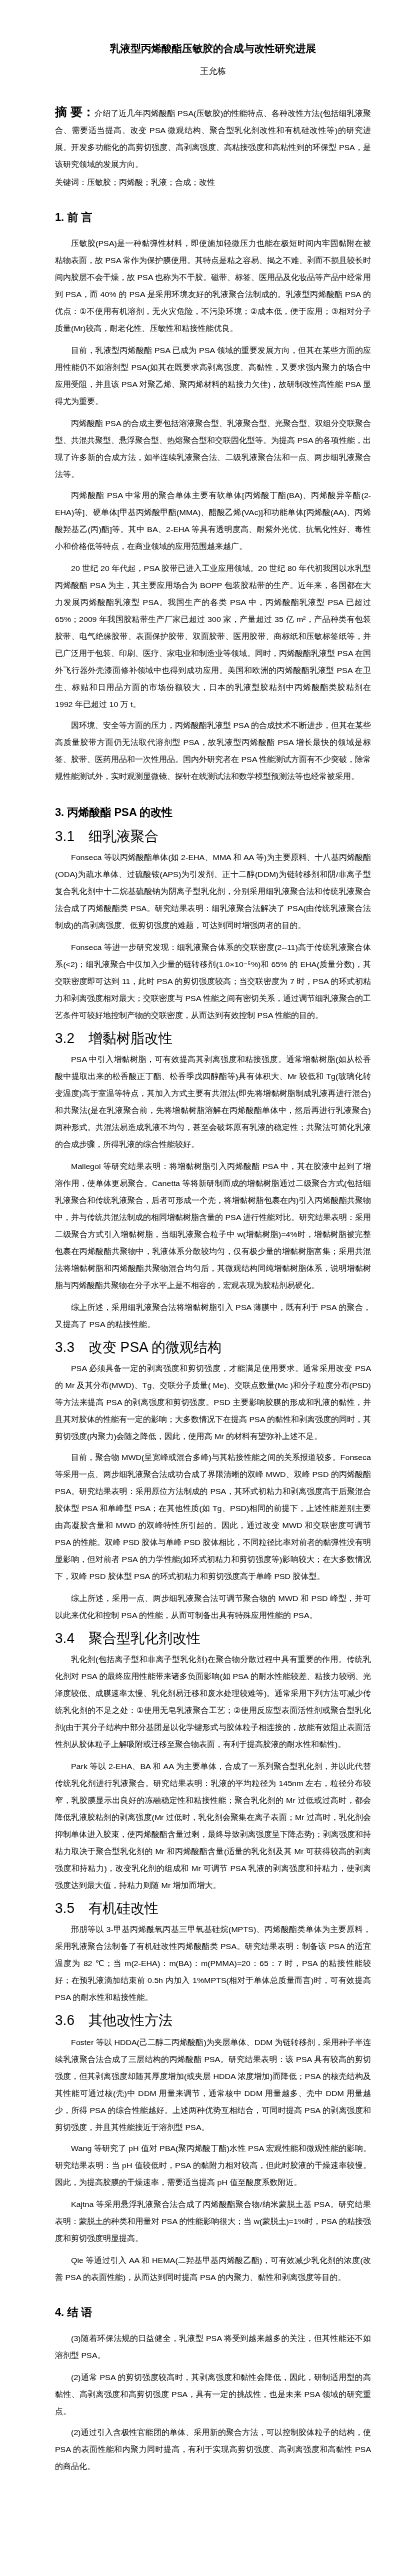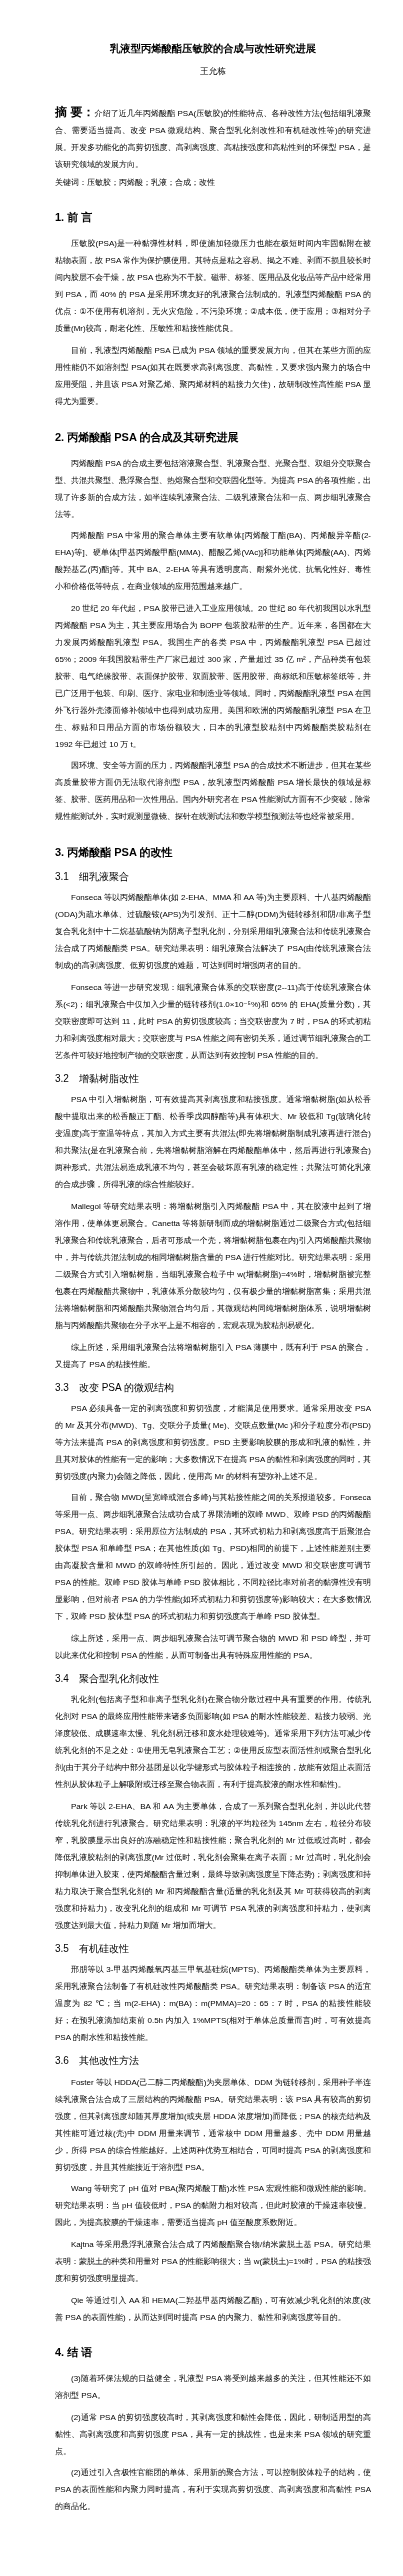--- a/index.html
+++ b/index.html
@@ -21,41 +21,40 @@
     font-size:8.6px;text-align:center;margin-top:9.1px;line-height:12.6px;
   }
   .abstract{margin:26px 0 0 0;text-align:justify;}
   .abstract-label{font-weight:bold;font-size:12px;}
   .keywords{margin:1.1px 0 0 0;text-align:justify;}
   .h1{
     font-size:11px;font-weight:bold;line-height:13.7px;
     margin:20.6px 0 10.3px 0;
   }
   .h2{
-    font-size:10px;font-weight:normal;line-height:13.7px;
+    font-size:14px;font-weight:normal;line-height:13.7px;
     margin:8px 0 5.7px 0;
   }
   .p{margin:0 0 4.6px 0;text-indent:2em;text-align:justify;}
 </style>
 </head>
 <body>
 
 <div class="page">
   <h1 class="doc-title">乳液型丙烯酸酯压敏胶的合成与改性研究进展</h1>
   <div class="doc-author">王允栋</div>
 
   <p class="abstract"><span class="abstract-label">摘 要：</span><span>介绍了近几年丙烯酸酯 PSA(压敏胶)的性能特点、各种改性方法(包括细乳液聚合、需要适当提高、改变 PSA 微观结构、聚合型乳化剂改性和有机硅改性等)的研究进展。开发多功能化的高剪切强度、高剥离强度、高粘接强度和高粘性到的环保型 PSA，是该研究领域的发展方向。</span></p>
 
   <p class="keywords"><span>关键词：</span><span>压敏胶；丙烯酸；乳液；合成；改性</span></p>
 
   <div id="content">
       <div class="h1">1. 前 言</div>
       <div class="p">压敏胶(PSA)是一种黏弹性材料，即使施加轻微压力也能在极短时间内牢固黏附在被粘物表面，故 PSA 常作为保护膜使用。其特点是粘之容易、揭之不难、剥而不损且较长时间内胶层不会干燥，故 PSA 也称为不干胶。磁带、标签、医用品及化妆品等产品中经常用到 PSA，而 40% 的 PSA 是采用环境友好的乳液聚合法制成的。乳液型丙烯酸酯 PSA 的优点：①不使用有机溶剂，无火灾危险，不污染环境；②成本低，便于应用；③相对分子质量(Mr)较高，耐老化性、压敏性和粘接性能优良。</div>
       <div class="p">目前，乳液型丙烯酸酯 PSA 已成为 PSA 领域的重要发展方向，但其在某些方面的应用性能仍不如溶剂型 PSA(如其在既要求高剥离强度、高黏性，又要求强内聚力的场合中应用受阻，并且该 PSA 对聚乙烯、聚丙烯材料的粘接力欠佳)，故研制改性高性能 PSA 显得尤为重要。</div>
-      <div class="h1">2. 丙烯酸酯 PSA 的合成及其研究进展</div>
       <div class="p">丙烯酸酯 PSA 的合成主要包括溶液聚合型、乳液聚合型、光聚合型、双组分交联聚合型、共混共聚型、悬浮聚合型、热熔聚合型和交联固化型等。为提高 PSA 的各项性能，出现了许多新的合成方法，如半连续乳液聚合法、二级乳液聚合法和一点、两步细乳液聚合法等。</div>
       <div class="p">丙烯酸酯 PSA 中常用的聚合单体主要有软单体[丙烯酸丁酯(BA)、丙烯酸异辛酯(2-EHA)等]、硬单体[甲基丙烯酸甲酯(MMA)、醋酸乙烯(VAc)]和功能单体[丙烯酸(AA)、丙烯酸羟基乙(丙)酯]等。其中 BA、2-EHA 等具有透明度高、耐紫外光优、抗氧化性好、毒性小和价格低等特点，在商业领域的应用范围越来越广。</div>
       <div class="p">20 世纪 20 年代起，PSA 胶带已进入工业应用领域。20 世纪 80 年代初我国以水乳型丙烯酸酯 PSA 为主，其主要应用场合为 BOPP 包装胶粘带的生产。近年来，各国都在大力发展丙烯酸酯乳液型 PSA。我国生产的各类 PSA 中，丙烯酸酯乳液型 PSA 已超过 65%；2009 年我国胶粘带生产厂家已超过 300 家，产量超过 35 亿 m²，产品种类有包装胶带、电气绝缘胶带、表面保护胶带、双面胶带、医用胶带、商标纸和压敏标签纸等，并已广泛用于包装、印刷、医疗、家电业和制造业等领域。同时，丙烯酸酯乳液型 PSA 在国外飞行器外壳漆面修补领域中也得到成功应用。美国和欧洲的丙烯酸酯乳液型 PSA 在卫生、标贴和日用品方面的市场份额较大，日本的乳液型胶粘剂中丙烯酸酯类胶粘剂在 1992 年已超过 10 万 t。</div>
       <div class="p">因环境、安全等方面的压力，丙烯酸酯乳液型 PSA 的合成技术不断进步，但其在某些高质量胶带方面仍无法取代溶剂型 PSA，故乳液型丙烯酸酯 PSA 增长最快的领域是标签、胶带、医药用品和一次性用品。国内外研究者在 PSA 性能测试方面有不少突破，除常规性能测试外，实时观测显微镜、探针在线测试法和数学模型预测法等也经常被采用。</div>
       <div class="h1">3. 丙烯酸酯 PSA 的改性</div>
       <div class="h2">3.1　细乳液聚合</div>
       <div class="p">Fonseca 等以丙烯酸酯单体(如 2-EHA、MMA 和 AA 等)为主要原料、十八基丙烯酸酯(ODA)为疏水单体、过硫酸铵(APS)为引发剂、正十二醇(DDM)为链转移剂和阴/非离子型复合乳化剂中十二烷基硫酸钠为阴离子型乳化剂，分别采用细乳液聚合法和传统乳液聚合法合成了丙烯酸酯类 PSA。研究结果表明：细乳液聚合法解决了 PSA(由传统乳液聚合法制成)的高剥离强度、低剪切强度的难题，可达到同时增强两者的目的。</div>
       <div class="p">Fonseca 等进一步研究发现：细乳液聚合体系的交联密度(2--11)高于传统乳液聚合体系(&lt;2)；细乳液聚合中仅加入少量的链转移剂(1.0×10⁻⁵%)和 65% 的 EHA(质量分数)，其交联密度即可达到 11，此时 PSA 的剪切强度较高；当交联密度为 7 时，PSA 的环式初粘力和剥离强度相对最大；交联密度与 PSA 性能之间有密切关系，通过调节细乳液聚合的工艺条件可较好地控制产物的交联密度，从而达到有效控制 PSA 性能的目的。</div>
       <div class="h2">3.2　增黏树脂改性</div>
       <div class="p">PSA 中引入增黏树脂，可有效提高其剥离强度和粘接强度。通常增黏树脂(如从松香酸中提取出来的松香酸正丁酯、松香季戊四醇酯等)具有体积大、Mr 较低和 Tg(玻璃化转变温度)高于室温等特点，其加入方式主要有共混法(即先将增黏树脂制成乳液再进行混合)和共聚法(是在乳液聚合前，先将增黏树脂溶解在丙烯酸酯单体中，然后再进行乳液聚合)两种形式。共混法易造成乳液不均匀，甚至会破坏原有乳液的稳定性；共聚法可简化乳液的合成步骤，所得乳液的综合性能较好。</div>

